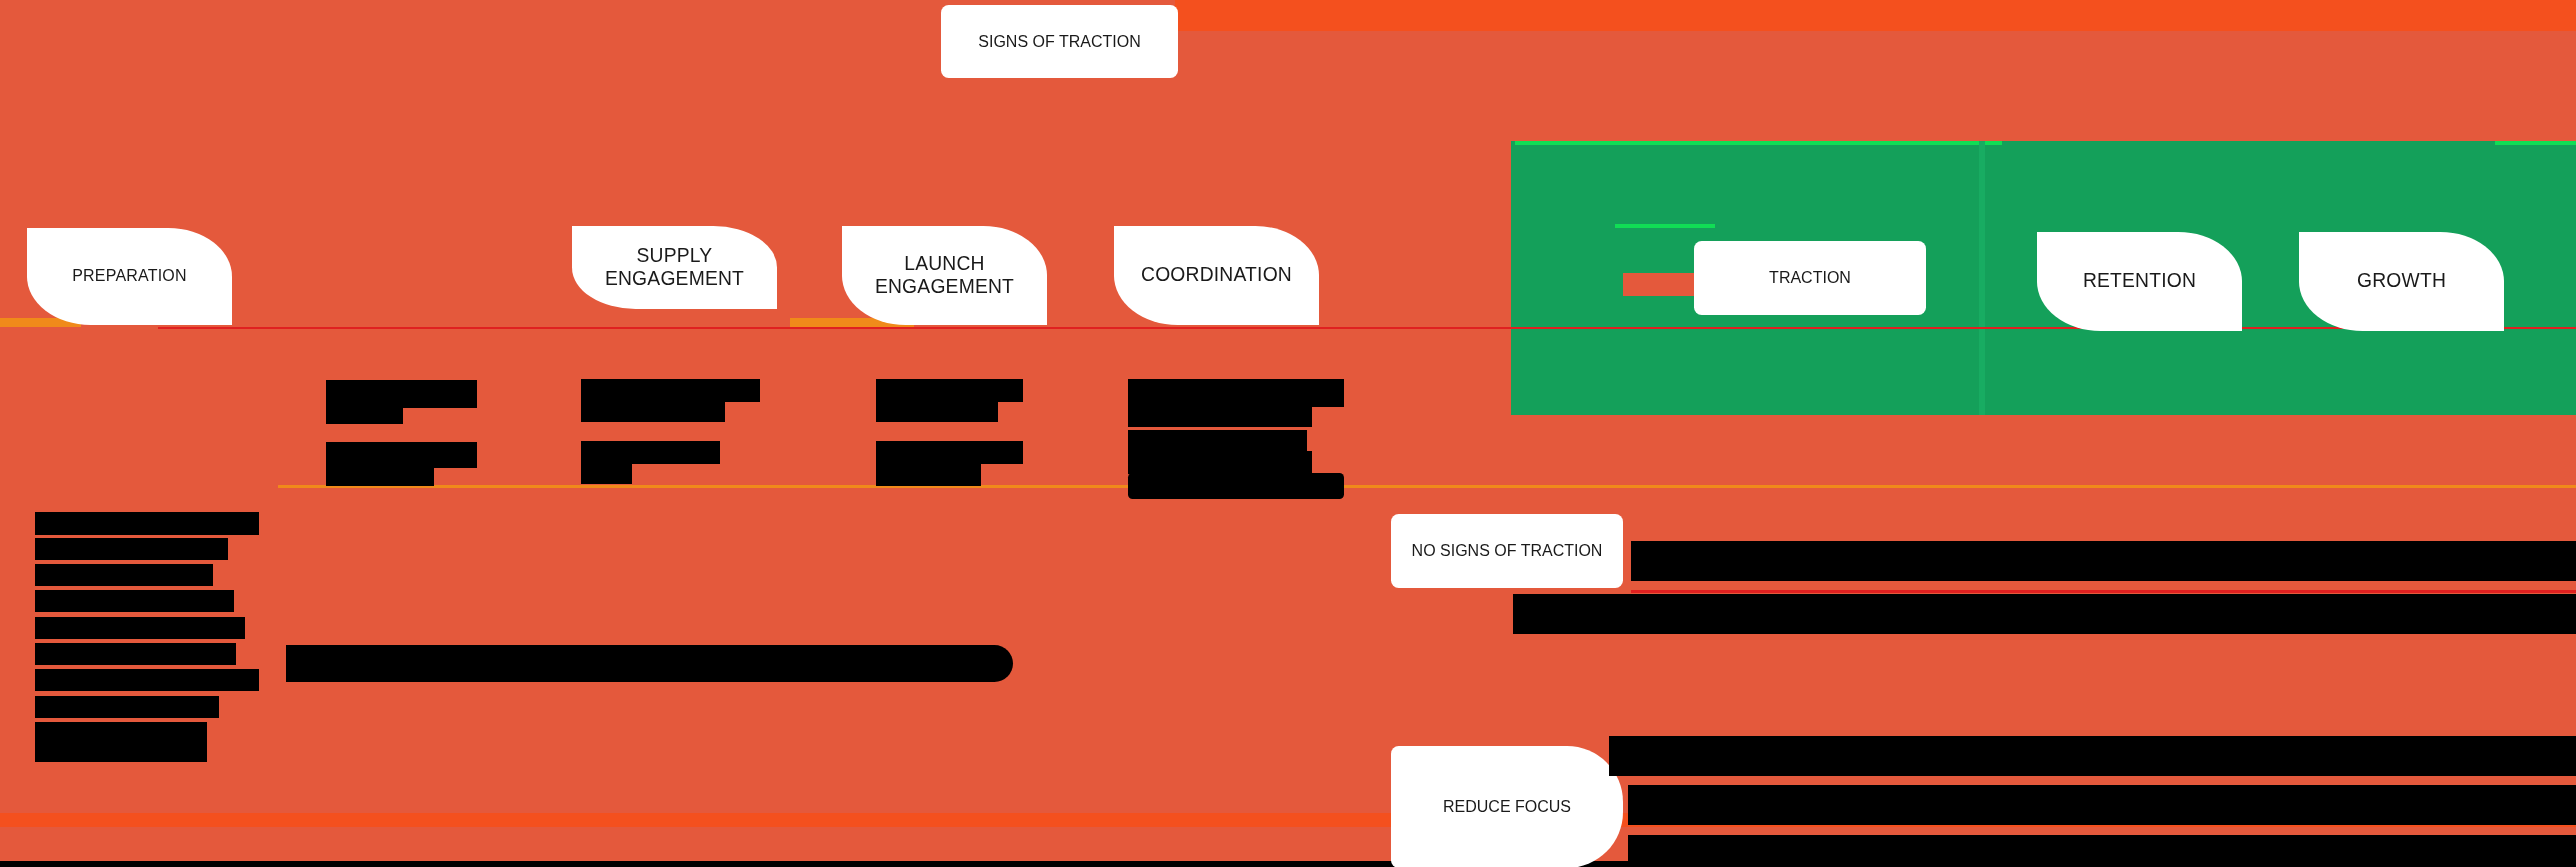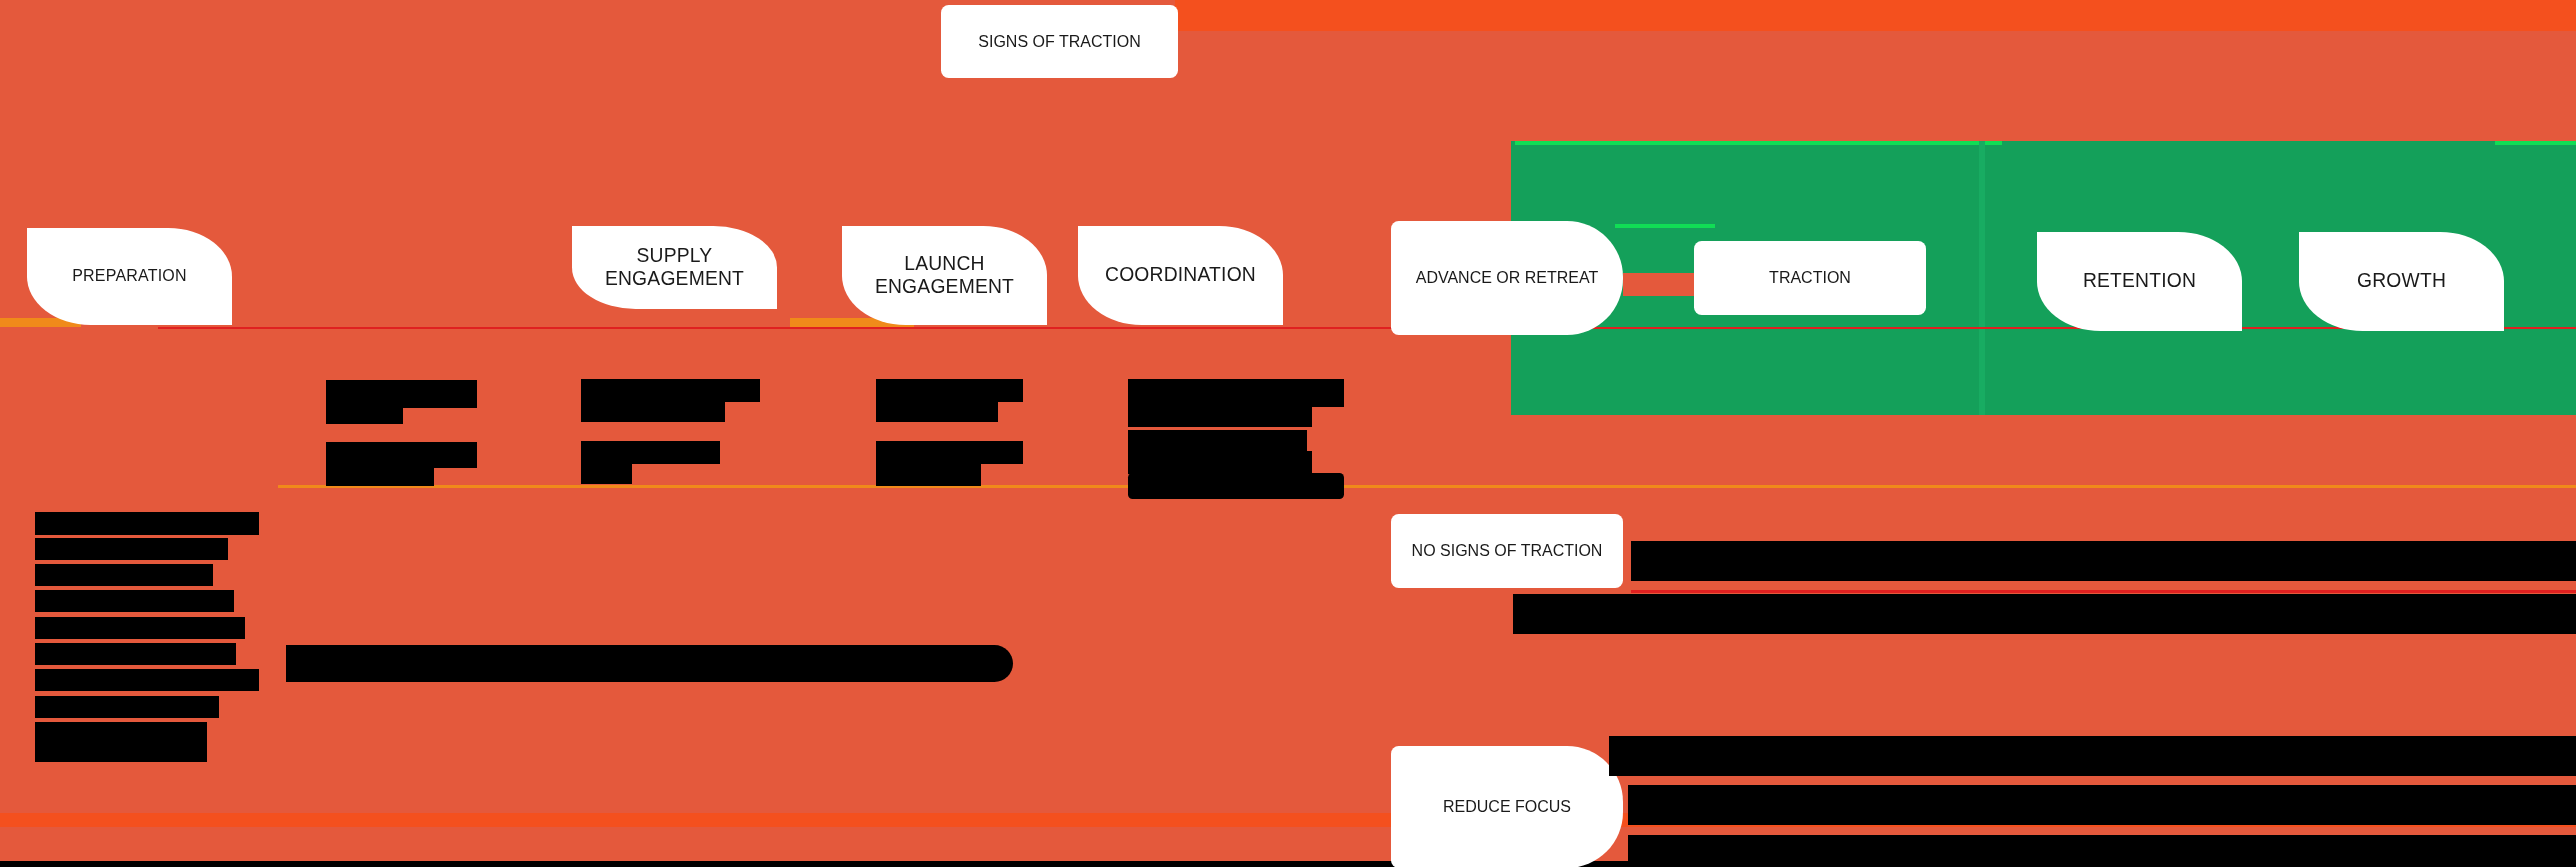--- a/index.html
+++ b/index.html
@@ -124,30 +124,24 @@
     </div>
   </div>
 
   <div class="leaf label-md" style="left:842px;top:226px;width:205px;height:99px;">
     <div>
       <span>LAUNCH</span>
       <span>ENGAGEMENT</span>
     </div>
   </div>
 
-  <div class="leaf label-md" style="left:1078px;top:226px;width:205px;height:99px;">
+  <div class="leaf label-md" style="left:1114px;top:226px;width:205px;height:99px;">
     <span>COORDINATION</span>
   </div>
 
-  <div class="dcard label-lg" style="left:1391px;top:221px;width:232px;height:114px;">
-    <div>
-      <span>ADVANCE OR</span>
-      <span>RETREAT</span>
-    </div>
-  </div>
 
   <div class="rrect label-lg" style="left:1694px;top:241px;width:232px;height:74px;">
     <span>TRACTION</span>
   </div>
 
   <div class="leaf label-md" style="left:2037px;top:232px;width:205px;height:99px;">
     <span>RETENTION</span>
   </div>
 
   <div class="leaf label-md" style="left:2299px;top:232px;width:205px;height:99px;">

